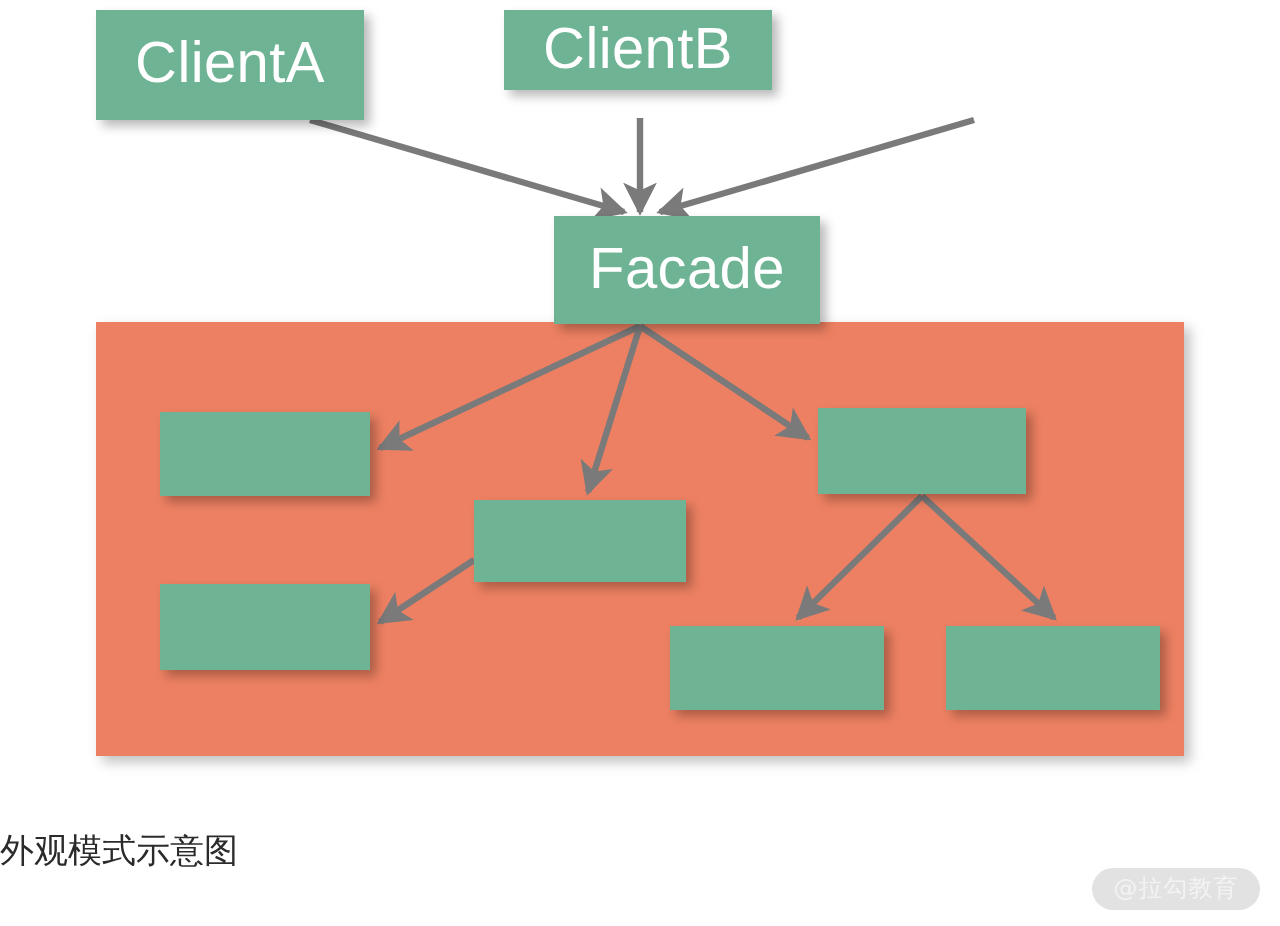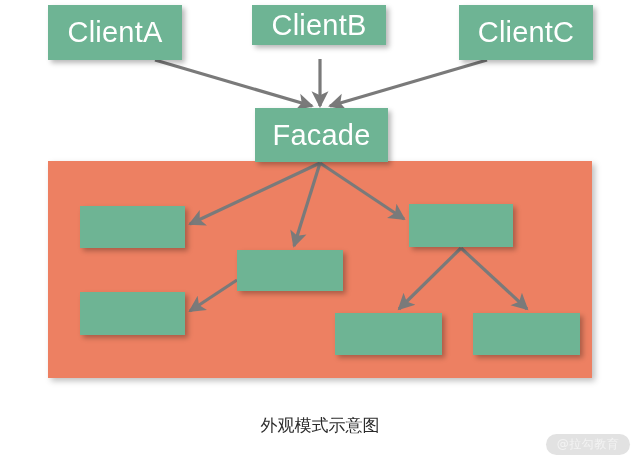--- a/index.html
+++ b/index.html
@@ -35,33 +35,34 @@
     color: #ffffff;
     font-weight: 400;
     letter-spacing: 0.2px;
     line-height: 1;
   }
   .client-node {
     font-size: 29px;
   }
   .facade-node {
     font-size: 29px;
+    margin-left: 22px;
   }
   .subsystem-node {
     font-size: 13px;
   }
   .container-orange {
     position: absolute;
     background: #ED8062;
     box-shadow: 3px 3px 6px rgba(0,0,0,0.25);
   }
   .caption {
     position: absolute;
     width: 100%;
-    text-align: center;
+    text-align: left;
     color: #2b2b2b;
     font-size: 17px;
     font-family: Liberation Serif, serif;
   }
   .watermark {
     position: absolute;
     display: flex;
     align-items: center;
     justify-content: center;
     background: #e2e2e2;
@@ -97,23 +98,20 @@
         <line x1="461" y1="248" x2="527" y2="309" stroke="#7A7A7A" stroke-width="3.2" marker-end="url(#arrowhead)"></line>
       </g>
   </svg>
 
   <div class="node client-node" style="left: 48px; top: 5px; width: 134px; height: 55px;">
     <span>ClientA</span>
   </div>
   <div class="node client-node" style="left: 252px; top: 5px; width: 134px; height: 40px;">
     <span>ClientB</span>
   </div>
-  <div class="node client-node" style="left: 459px; top: 5px; width: 134px; height: 55px;">
-    <span>ClientC</span>
-  </div>
 
   <div class="node facade-node" style="left: 255px; top: 108px; width: 133px; height: 54px;">
     <span>Facade</span>
   </div>
 
   <div class="node subsystem-node" style="left: 80px; top: 206px; width: 105px; height: 42px;">
     <span></span>
   </div>
   <div class="node subsystem-node" style="left: 409px; top: 204px; width: 104px; height: 43px;">
     <span></span>

